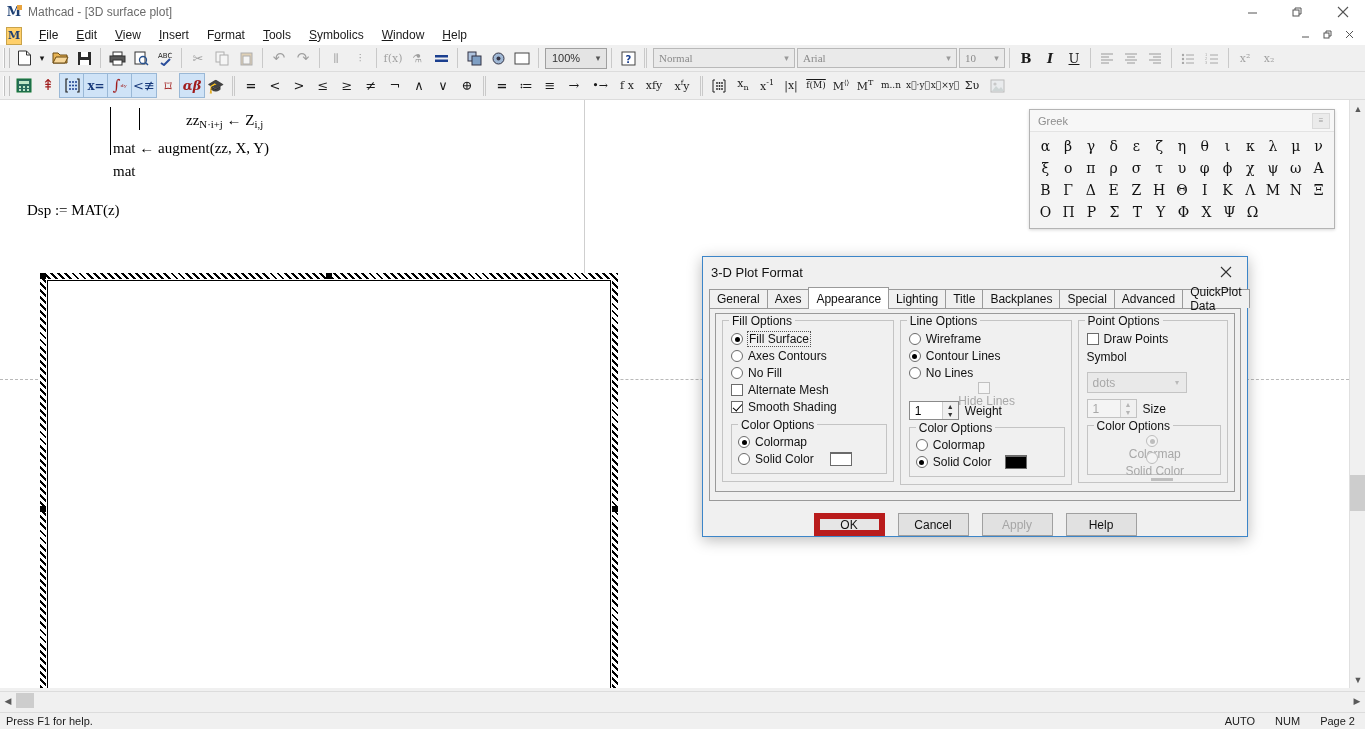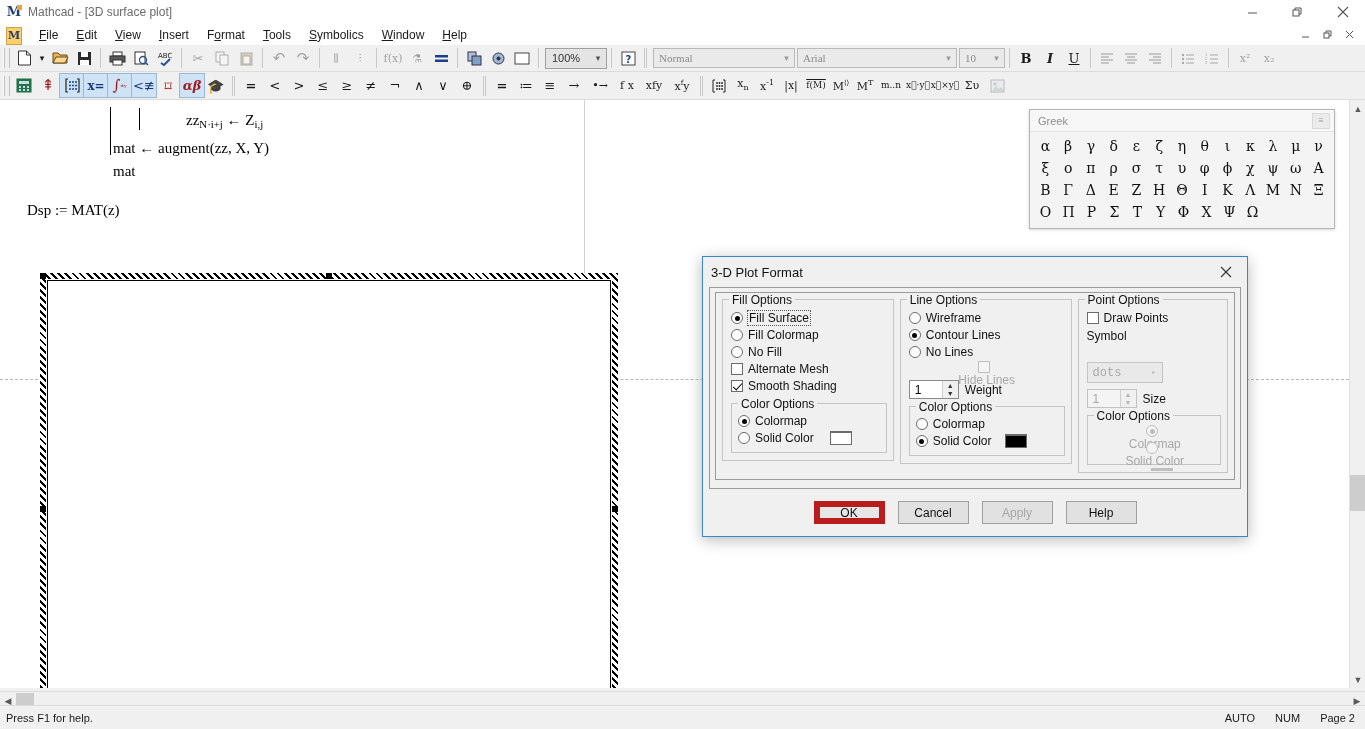--- a/index.html
+++ b/index.html
@@ -279,21 +279,21 @@
     border-top: 1px solid #dcdcdc;
   }
   .sb-arrow {
     position: absolute; display: flex; align-items: center; justify-content: center;
     color: #5a5a5a; font-size: 9px;
   }
   .sb-thumb { position: absolute; background: #cdcdcd; }
 
   
   .statusbar {
-    position: absolute; left: 0; bottom: 0; width: 1365px; height: 24px;
+    position: absolute; left: 0; bottom: 0; width: 1365px; height: 17px;
     background: #f0f0f0; border-top: 1px solid #dcdcdc;
     display: flex; align-items: center; font-size: 11px; color: #1a1a1a;
   }
   .st-left { padding-left: 6px; }
   .st-right { margin-left: auto; display: flex; }
   .st-cell { padding: 0 10px; }
 </style>
 </head>
 <body>
 
@@ -858,35 +858,46 @@
     <div class="dlg-title">
       <span>3-D Plot Format</span>
       <span class="dlg-close">
         <svg width="12" height="12" viewBox="0 0 12 12">
             <line x1="1" y1="1" x2="11" y2="11" stroke="#333" stroke-width="1.1"></line>
             <line x1="11" y1="1" x2="1" y2="11" stroke="#333" stroke-width="1.1"></line>
           </svg>
       </span>
     </div>
 
+    <div class="tabstrip">
+      <div class="tab">General</div>
+      <div class="tab">Axes</div>
+      <div class="tab active">Appearance</div>
+      <div class="tab">Lighting</div>
+      <div class="tab">Title</div>
+      <div class="tab">Backplanes</div>
+      <div class="tab">Special</div>
+      <div class="tab">Advanced</div>
+      <div class="tab">QuickPlot Data</div>
+    </div>
 
     <div class="tabpanel">
       <div class="subpanel">
         <div class="cols">
 
           <div class="col">
             <div class="group">
               <span class="glabel">Fill Options</span>
               <div class="optrow">
                 <span class="radio on"></span>
                 <span class="olabel focus">Fill Surface</span>
               </div>
               <div class="optrow">
                 <span class="radio"></span>
-                <span class="olabel">Fill Colormap</span>
+                <span class="olabel">Axes Contours</span>
               </div>
               <div class="optrow">
                 <span class="radio"></span>
                 <span class="olabel">No Fill</span>
               </div>
               <div class="optrow">
                 <span class="check"></span>
                 <span class="olabel">Alternate Mesh</span>
               </div>
               <div class="optrow">
@@ -955,21 +966,21 @@
           <div class="col wide">
             <div class="group">
               <span class="glabel">Point Options</span>
               <div class="optrow">
                 <span class="check"></span>
                 <span class="olabel">Draw Points</span>
               </div>
               <div class="optrow" style="margin-top:2px">
                 <span class="olabel">Symbol</span>
               </div>
-              <div class="sel dis" style="width:76px;margin-top:18px;font-family:Liberation Mono, monospace;">
+              <div class="sel dis" style="width:100px;margin-top:7px;">
                 <span class="sv">dots</span>
                 <span class="sa">▾</span>
               </div>
               <div class="optrow" style="height:21px;margin-top:5px;">
                 <span class="spin dis">
                   <span class="sv">1</span>
                   <span class="sbtns">
                     <span class="sb">▲</span>
                     <span class="sb">▼</span>
                   </span>

